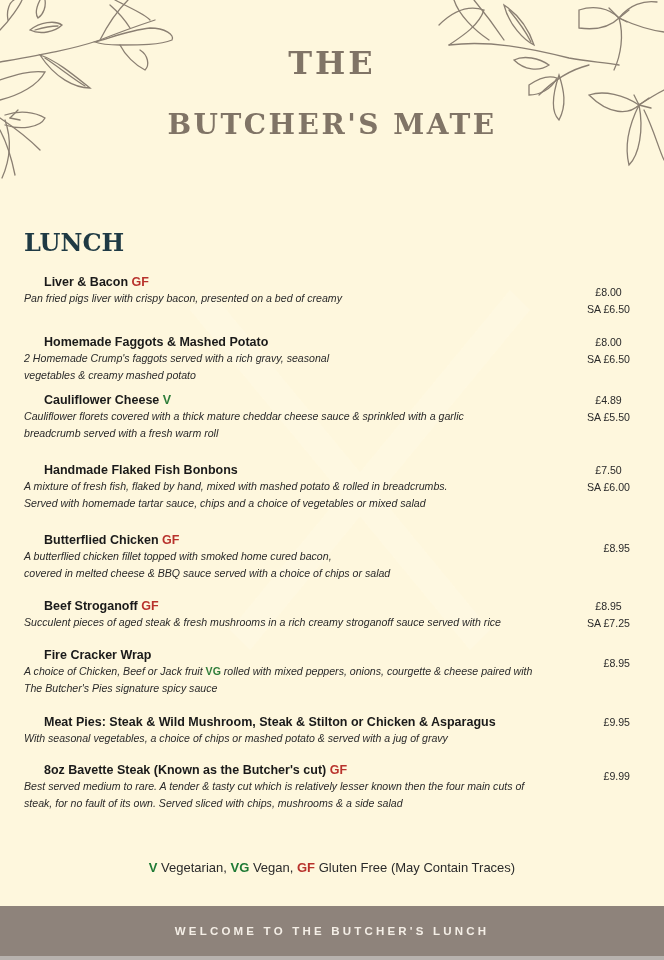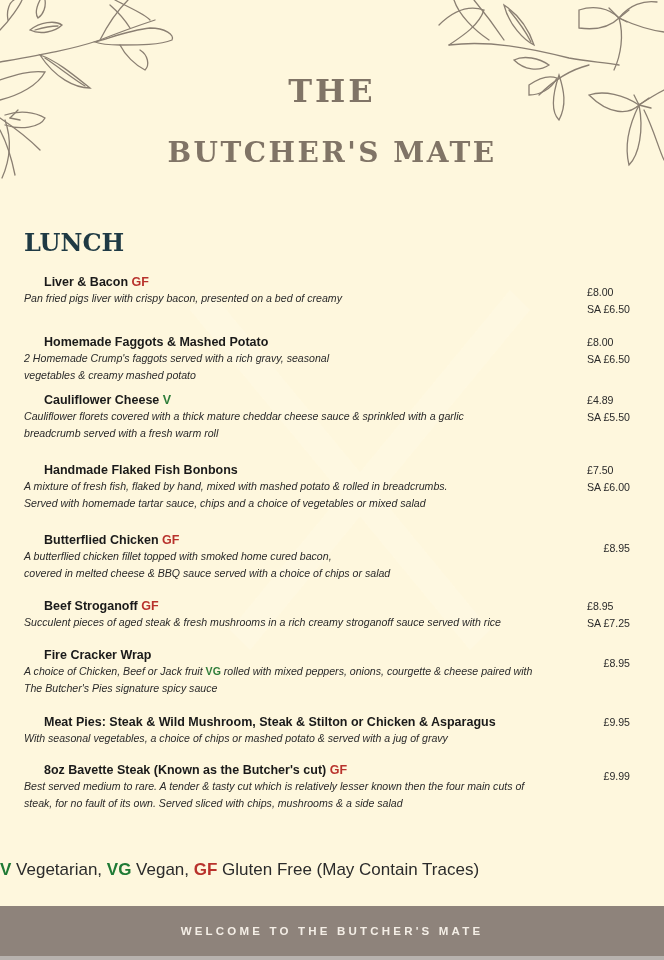--- a/index.html
+++ b/index.html
@@ -11,47 +11,46 @@
   }
   .page { position: absolute; inset: 0; background: #fef7dd; }
   .floral { position: absolute; top: 0; }
   .floral.left { left: 0; width: 185px; height: 190px; }
   .floral.right { right: 0; width: 235px; height: 190px; }
   .watermark { position: absolute; left: 150px; top: 250px; width: 420px; height: 440px; opacity: 0.35; }
   .title {
     position: absolute; left: 0; right: 0; text-align: center;
     font-family: "DejaVu Serif", serif; font-weight: bold; color: #807466;
     letter-spacing: 3px;
-    margin-top: 28px;
   }
   .title.l1 { top: 44px; font-size: 32px; }
   .title.l2 { top: 108px; font-size: 28px; letter-spacing: 2.5px; }
   .section {
     position: absolute; left: 24px; top: 228px;
     font-family: "DejaVu Serif", serif; font-weight: bold; font-size: 24px;
     color: #1f3a44;
   }
   .item { position: absolute; left: 24px; right: 34px; }
   .item .name {
     font-family: "Liberation Sans", sans-serif; font-weight: bold; font-size: 12.5px;
     color: #1a1a1a; line-height: 16px; padding-left: 20px;
   }
   .item .desc {
     font-family: "Liberation Sans", sans-serif; font-style: italic; font-size: 10.6px;
     color: #2a2a2a; line-height: 17px; width: 555px;
   }
   .item .prices {
-    position: absolute; right: 0; text-align: left;
+    position: absolute; right: 0; text-align: center;
     font-family: "Liberation Sans", sans-serif; font-size: 10.6px; color: #2a2a2a; line-height: 17px;
   }
   .tag-gf { color: #b8322c; font-weight: bold; }
   .tag-v { color: #2e7d3a; font-weight: bold; }
   .legend {
-    position: absolute; left: 0; right: 0; top: 860px; text-align: left;
-    font-family: "Liberation Sans", sans-serif; font-size: 17px; color: #2b2b2b;
+    position: absolute; left: 0; right: 0; top: 860px; text-align: center;
+    font-family: "Liberation Sans", sans-serif; font-size: 13px; color: #2b2b2b;
   }
   .legend b.v { color: #1f7a35; }
   .legend b.gf { color: #b8322c; }
   .footer {
     position: absolute; left: 0; right: 0; top: 906px; height: 50px;
     background: #8e837b;
     display: flex; align-items: center; justify-content: center;
   }
   .footer span {
     color: #f4eee6; font-family: "Liberation Sans", sans-serif; font-weight: bold;
@@ -201,16 +200,16 @@
     <div class="name"><span>8oz Bavette Steak (Known as the Butcher's cut)</span> <span class="tag-gf">GF</span></div>
     <div class="desc">Best served medium to rare. A tender &amp; tasty cut which is relatively lesser known then the four main cuts of</div>
     <div class="desc">steak, for no fault of its own. Served sliced with chips, mushrooms &amp; a side salad</div>
   </div>
 
   <div class="legend">
     <b class="v">V</b><span> Vegetarian, </span><b class="v">VG</b><span> Vegan, </span><b class="gf">GF</b><span> Gluten Free (May Contain Traces)</span>
   </div>
 
   <div class="footer">
-    <span>WELCOME TO THE BUTCHER'S MATE</span>
+    <span>WELCOME TO THE BUTCHER'S LUNCH</span>
   </div>
   <div class="bottom-strip"></div>
 </div>
 
 </body></html>

